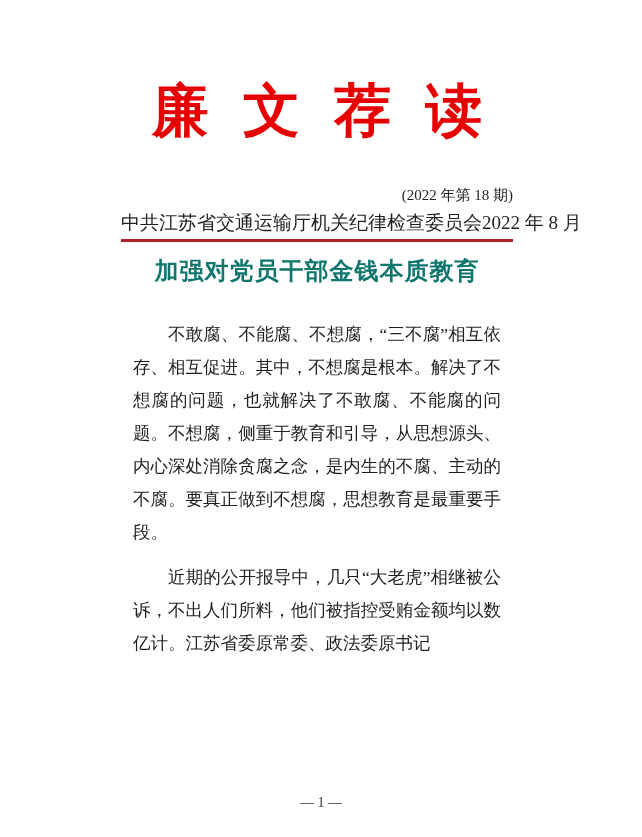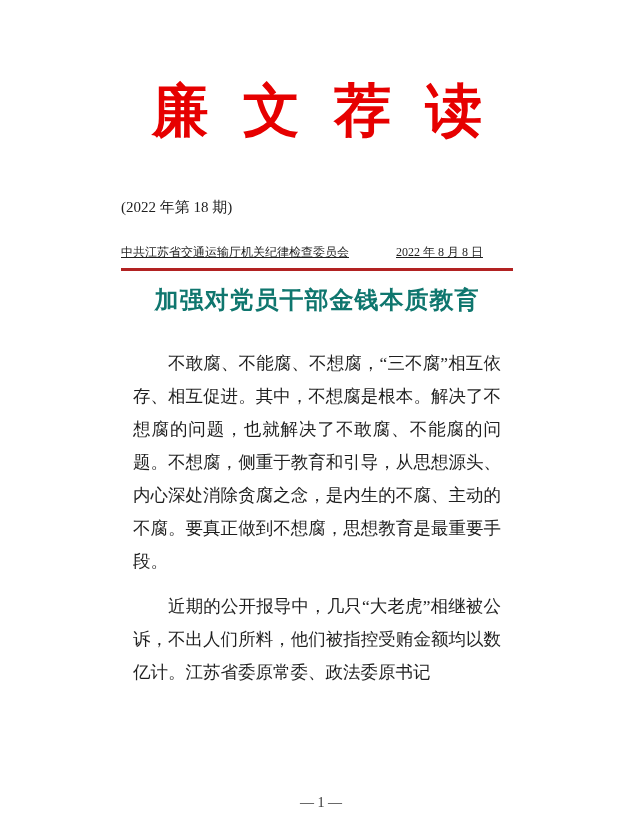--- a/index.html
+++ b/index.html
@@ -25,35 +25,34 @@
     margin: 75px 0 0 0;
     text-align: center;
     font-size: 57px;
     line-height: 72px;
     font-weight: bold;
     color: var(--masthead_red, #e60000);
     word-spacing: 20px;
     white-space: nowrap;
   }
   .issue-line {
-    margin-top: 50px;
-    text-align: left;
+    margin-top: 38px;
+    text-align: right;
     font-size: 15px;
     line-height: 20px;
     color: var(--ink, #1f1f1f);
   }
   .issuer-row {
-    margin-top: 24px;
+    margin-top: 7px;
     display: flex;
     justify-content: space-between;
     align-items: baseline;
-    font-size: 12px;
+    font-size: 19px;
     line-height: 22px;
     white-space: nowrap;
-    text-decoration: underline;
   }
   .issuer-row .date {
     padding-right: 30px;
     text-align: right;
   }
   .red-rule {
     margin-top: 5px;
     height: 3px;
     background: var(--rule_red, #b22222);
     border: none;

